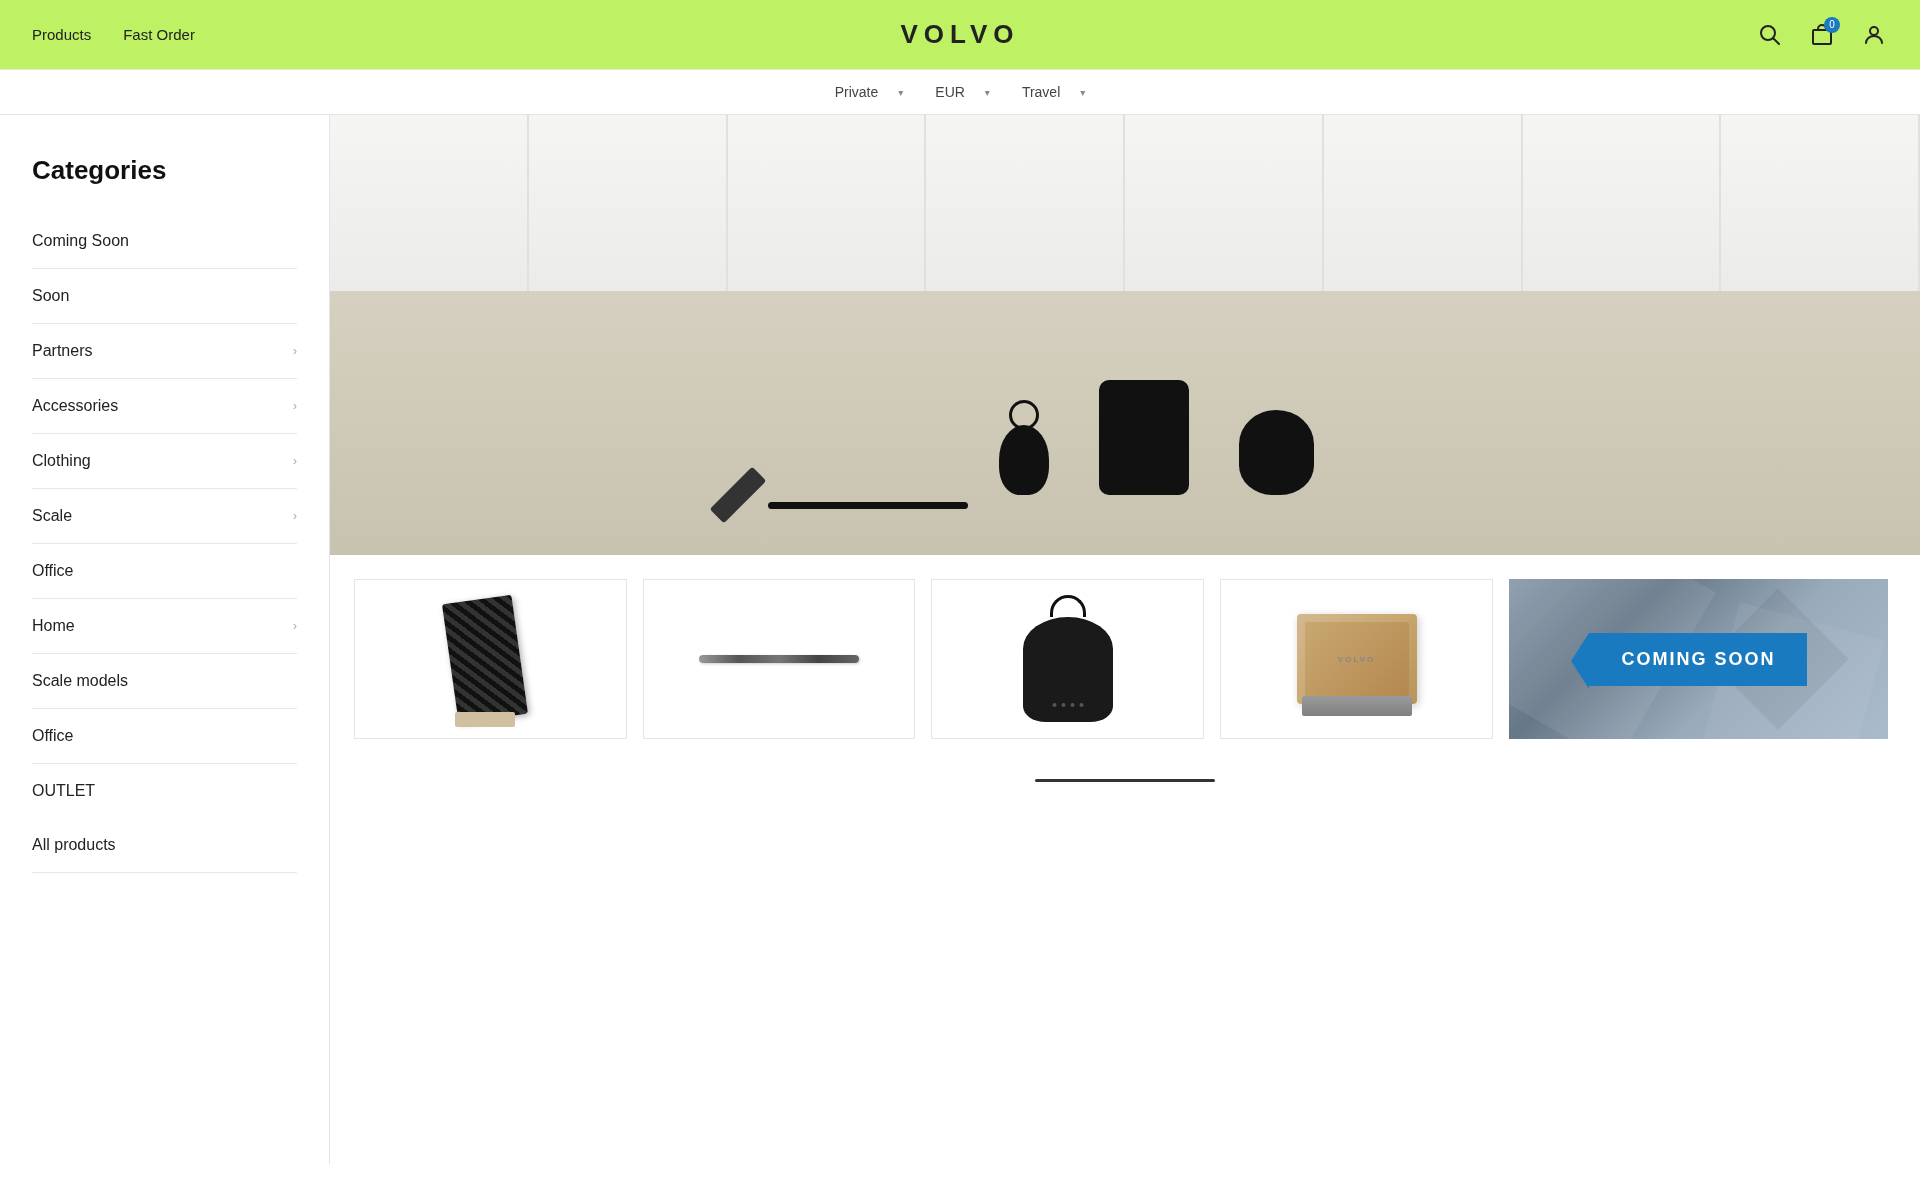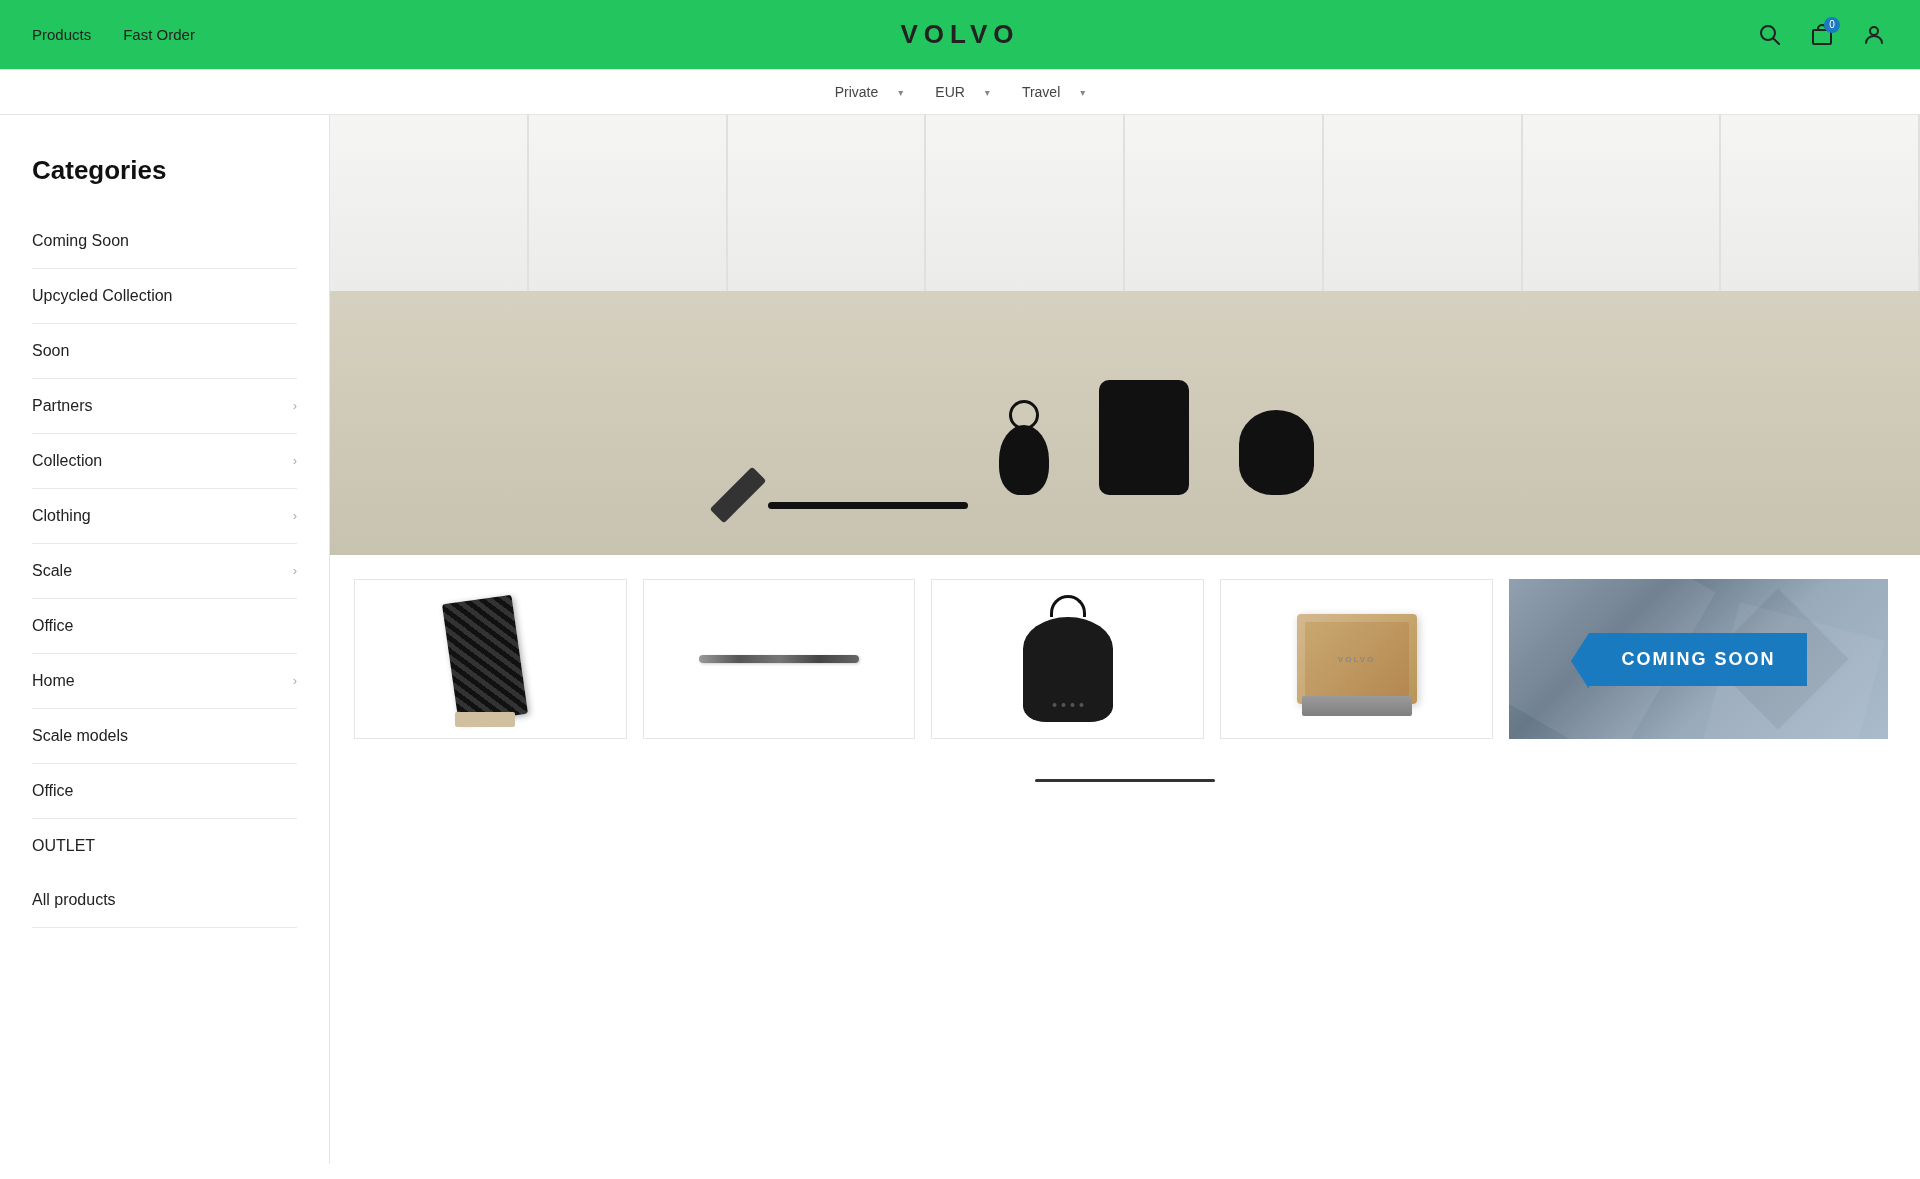--- a/index.html
+++ b/index.html
@@ -6,21 +6,21 @@
     body { font-family: 'Arial', sans-serif; background: #fff; color: #222; }
 
     
     .header {
       display: flex;
       align-items: center;
       justify-content: space-between;
       padding: 0 32px;
       height: 70px;
       border-bottom: 1px solid #e5e5e5;
-      background: #22c55e;
+      background: #bef264;
       position: relative;
     }
     .header-left {
       display: flex;
       align-items: center;
       gap: 32px;
     }
     .header-left a {
       text-decoration: none;
       color: #222;
@@ -301,31 +301,28 @@
 
 <div class="layout">
 
   <aside class="sidebar">
     <h2 class="sidebar-title">Categories</h2>
 
     <div class="sidebar-item">
       <span>Coming Soon</span>
     </div>
     <div class="sidebar-item">
-      <span>Upcycled Collection</span>
-    </div>
-    <div class="sidebar-item">
       <span>Soon</span>
     </div>
     <div class="sidebar-item">
       <span>Partners</span>
       <span class="sidebar-chevron">›</span>
     </div>
     <div class="sidebar-item">
-      <span>Collection</span>
+      <span>Accessories</span>
       <span class="sidebar-chevron">›</span>
     </div>
     <div class="sidebar-item">
       <span>Clothing</span>
       <span class="sidebar-chevron">›</span>
     </div>
     <div class="sidebar-item">
       <span>Scale</span>
       <span class="sidebar-chevron">›</span>
     </div>

